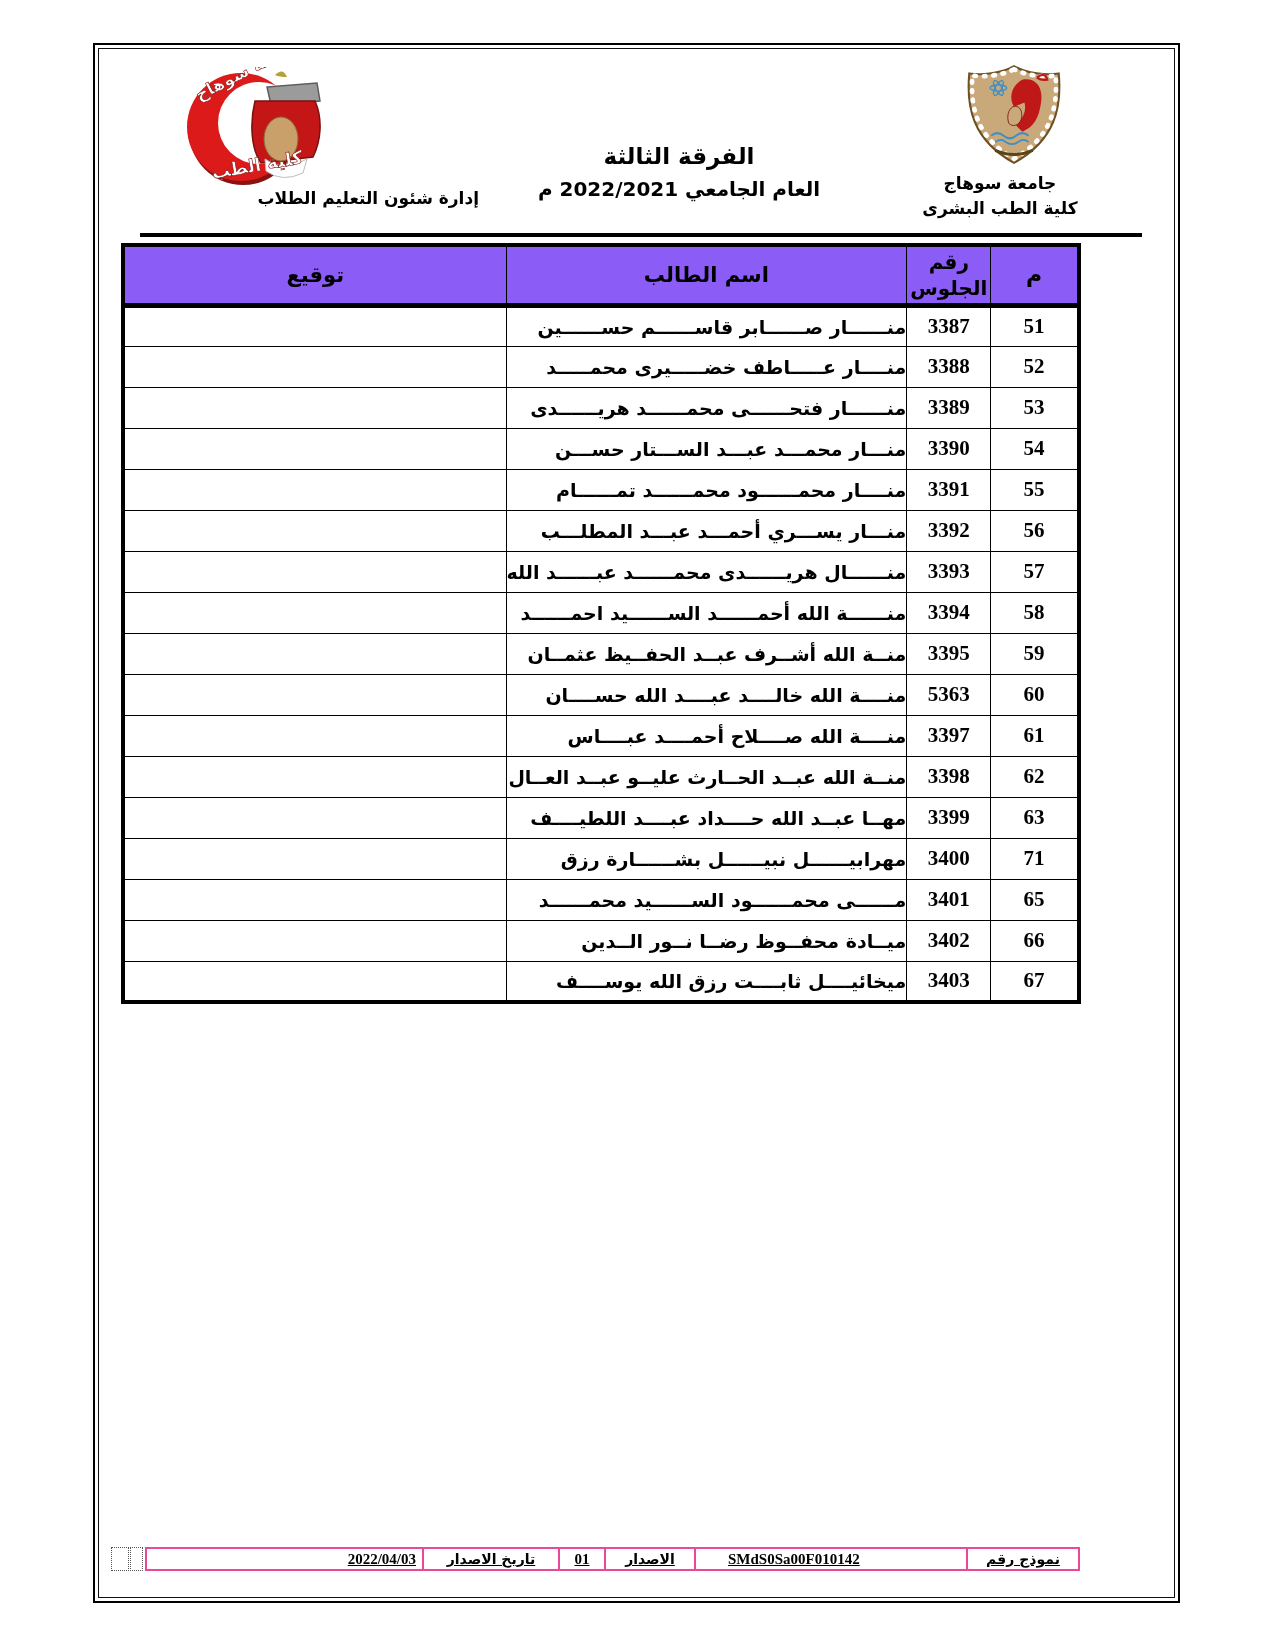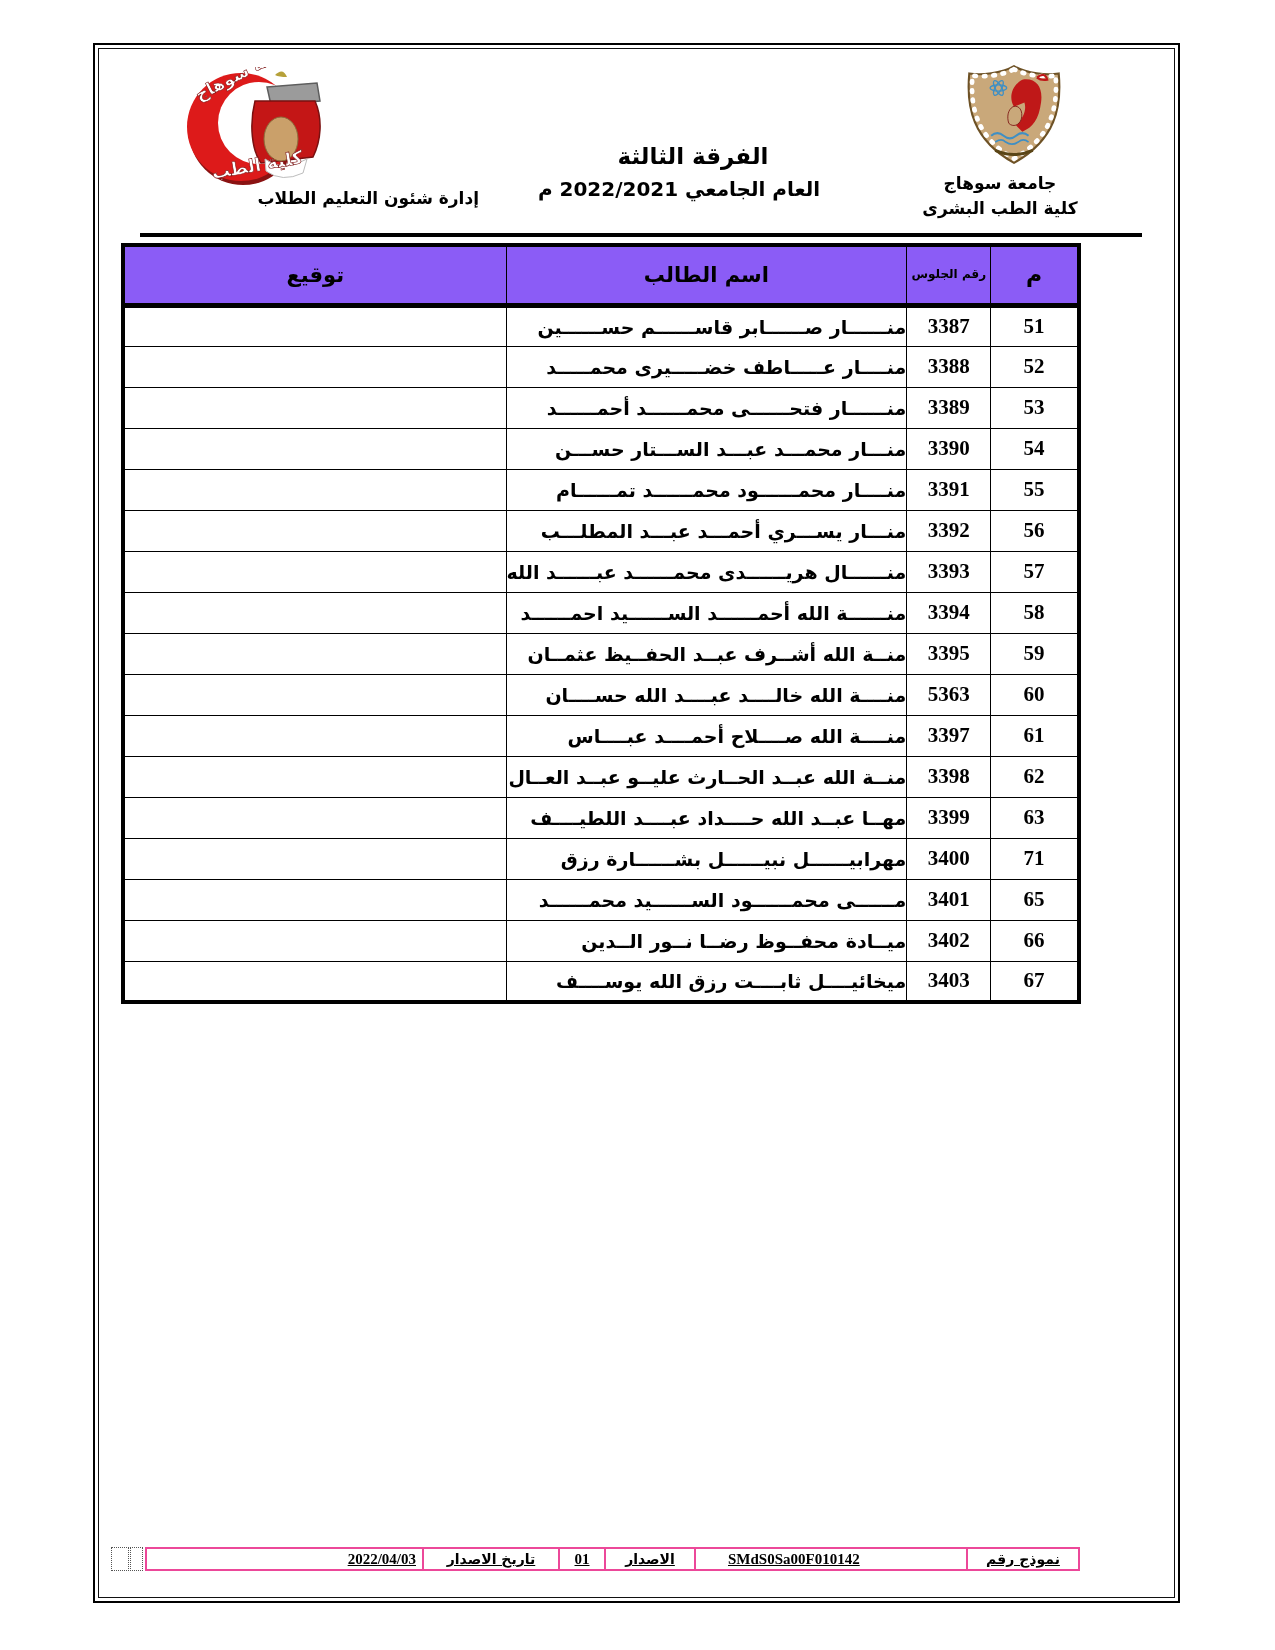--- a/index.html
+++ b/index.html
@@ -11,41 +11,41 @@
   .frame-outer{
     position:absolute;left:93px;top:43px;width:1087px;height:1560px;
     border:2px solid #000;box-sizing:border-box;
   }
   .frame-inner{
     position:absolute;inset:3px;border:1px solid #111;
   }
   .abs{position:absolute;}
 
   
-  .title-1{left:444px;top:94px;width:300px;text-align:center;font-size:23px;font-weight:bold;}
+  .title-1{left:430px;top:94px;width:300px;text-align:center;font-size:23px;font-weight:bold;}
   .title-2{left:400px;top:128px;width:360px;text-align:center;font-size:20px;font-weight:bold;direction:rtl;}
   .univ-text{left:801px;top:122px;width:200px;text-align:center;font-size:17px;font-weight:bold;line-height:1.45;direction:rtl;}
   .admin-text{left:150px;top:139px;width:230px;text-align:right;font-size:17px;font-weight:bold;direction:rtl;}
   .crescent-logo{left:56px;top:18px;width:200px;height:122px;}
   .shield-logo{left:865px;top:14px;width:100px;height:104px;}
   .header-sep{left:41px;top:184px;width:1002px;height:4px;background:#000;}
 
   
   .roster-wrap{left:22px;top:194px;}
   table.roster{
     border-collapse:collapse;table-layout:fixed;direction:rtl;
     border:4px solid #000;background:#fff;
   }
   table.roster th,table.roster td{border:1px solid #000;box-sizing:border-box;padding:0;}
   table.roster thead th{
     background:#8b5cf6;border-bottom:5px solid #000;height:60px;
     font-weight:bold;vertical-align:middle;
   }
   th.h-idx{width:88px;font-size:22px;}
-  th.h-seat{width:84px;font-size:12px;line-height:1.3;}
+  th.h-seat{width:84px;font-size:20px;line-height:1.3;}
   th.h-name{width:394px;font-size:21px;}
   th.h-sign{width:383px;font-size:21px;}
   table.roster td{height:41px;vertical-align:middle;}
   td.c-idx,td.c-seat{
     text-align:center;font-family:"Liberation Serif","DejaVu Serif",serif;
     font-weight:bold;font-size:21px;
   }
   td.c-name{
     text-align:right;padding-right:7px;padding-left:4px;font-weight:bold;font-size:19px;
     white-space:nowrap;overflow:hidden;direction:rtl;margin-left:48px;
@@ -134,21 +134,21 @@
             </tr>
             <tr>
               <td class="c-idx">52</td>
               <td class="c-seat">3388</td>
               <td class="c-name">منــــار عـــــاطف خضـــــيرى محمـــــد</td>
               <td class="c-sign"></td>
             </tr>
             <tr>
               <td class="c-idx">53</td>
               <td class="c-seat">3389</td>
-              <td class="c-name">منــــــار فتحــــــى محمــــــد أحمــــــد</td>
+              <td class="c-name">منــــــار فتحــــــى محمــــــد هريــــــدى</td>
               <td class="c-sign"></td>
             </tr>
             <tr>
               <td class="c-idx">54</td>
               <td class="c-seat">3390</td>
               <td class="c-name">منـــار محمـــد عبـــد الســـتار حســـن</td>
               <td class="c-sign"></td>
             </tr>
             <tr>
               <td class="c-idx">55</td>

